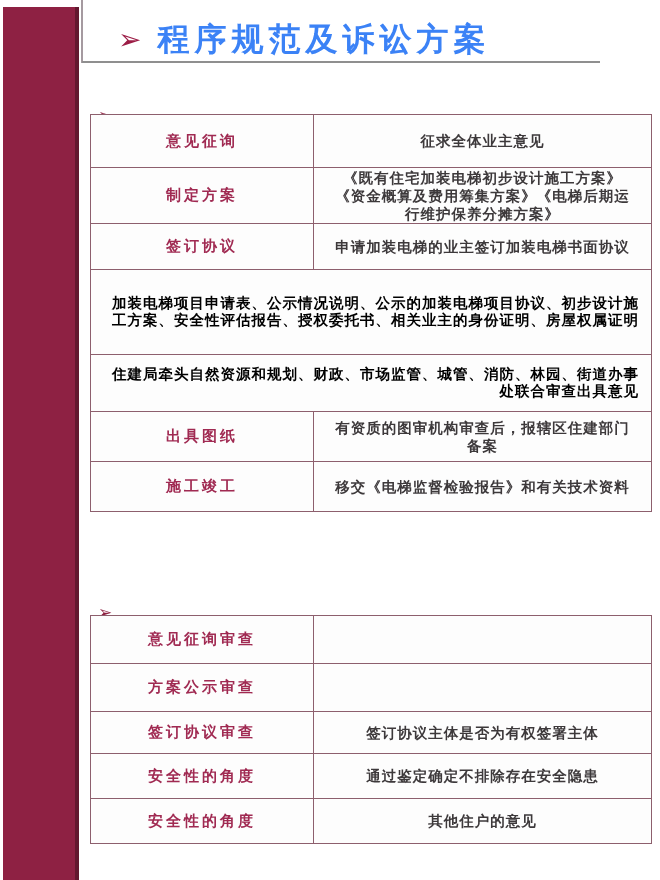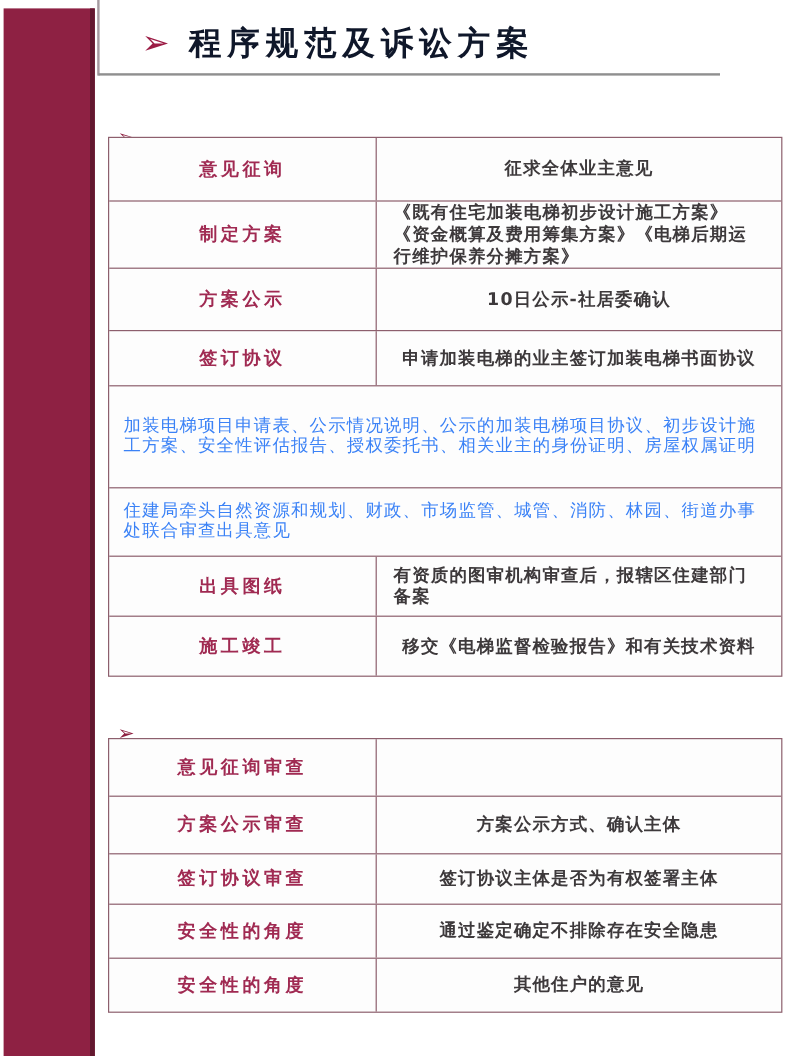--- a/index.html
+++ b/index.html
@@ -35,22 +35,22 @@
     left: 118px; top: 18px;
     display: flex; align-items: center; gap: 16px;
   }
   .title-arrow {
     color: #9c1c45;
     font-size: 28px;
     line-height: 1;
     font-weight: bold;
   }
   .page-title {
-    color: #0f172a;
-    font-size: 27px;
+    color: #3b82f6;
+    font-size: 32px;
     font-weight: bold;
     letter-spacing: 5px;
     white-space: nowrap;
   }
   .title-underline {
     position: absolute;
     left: 82px; top: 61px;
     width: 518px; height: 2px;
     background: #8f8f8f;
   }
@@ -101,34 +101,34 @@
     text-align: center;
     color: #a02a52;
     font-size: 15px;
     font-weight: bold;
     letter-spacing: 3px;
     padding: 2px 6px;
   }
   .cell-content {
     flex: 1 1 auto;
     display: flex; align-items: center; justify-content: center;
-    text-align: left;
+    text-align: center;
     color: #3d393b;
     font-size: 14.5px;
     font-weight: bold;
     letter-spacing: 1px;
     line-height: 18px;
     padding: 2px 14px;
   }
   .cell-stack { flex: 1 1 auto; display: flex; flex-direction: column; padding: 0; }
   .cell-stack .sub-cell {
     display: flex; align-items: center; justify-content: center;
-    text-align: left;
-    color: #3b82f6;
-    font-size: 14.5px; font-weight: normal;
+    text-align: right;
+    color: #000000;
+    font-size: 14.5px; font-weight: bold;
     letter-spacing: 1px; line-height: 17.5px;
     padding: 2px 12px;
   }
   .cell-stack .sub-cell.bottom { border-top: 1px solid #8d5f6d; }
 </style>
 </head>
 <body>
 
 <div class="side-band"></div>
 <div class="title-left-rule"></div>
@@ -145,24 +145,20 @@
 </div>
 
 <div class="proc-table" id="table-1">
   <div class="t-row" style="height:52px">
     <div class="cell-label">意见征询</div>
     <div class="cell-content">征求全体业主意见</div>
   </div>
   <div class="t-row" style="height:56px">
     <div class="cell-label">制定方案</div>
     <div class="cell-content">《既有住宅加装电梯初步设计施工方案》《资金概算及费用筹集方案》《电梯后期运行维护保养分摊方案》</div>
-  </div>
-  <div class="t-row" style="height:52px">
-    <div class="cell-label">方案公示</div>
-    <div class="cell-content">10日公示-社居委确认</div>
   </div>
   <div class="t-row" style="height:46px">
     <div class="cell-label">签订协议</div>
     <div class="cell-content">申请加装电梯的业主签订加装电梯书面协议</div>
   </div>
   <div class="t-row" style="height:142px">
     <div class="cell-stack">
       <div class="sub-cell top" style="height:85px">加装电梯项目申请表、公示情况说明、公示的加装电梯项目协议、初步设计施工方案、安全性评估报告、授权委托书、相关业主的身份证明、房屋权属证明</div>
       <div class="sub-cell bottom" style="height:57px">住建局牵头自然资源和规划、财政、市场监管、城管、消防、林园、街道办事处联合审查出具意见</div>
     </div>
@@ -181,21 +177,20 @@
   <span class="sec-arrow">➢</span>
   <span class="sec-title">诉讼方案</span>
 </div>
 
 <div class="proc-table" id="table-2">
   <div class="t-row" style="height:47px">
     <div class="cell-label">意见征询审查</div>
   </div>
   <div class="t-row" style="height:48px">
     <div class="cell-label">方案公示审查</div>
-    <div class="cell-content">方案公示方式、确认主体</div>
   </div>
   <div class="t-row" style="height:42px">
     <div class="cell-label">签订协议审查</div>
     <div class="cell-content">签订协议主体是否为有权签署主体</div>
   </div>
   <div class="t-row" style="height:45px">
     <div class="cell-label">安全性的角度</div>
     <div class="cell-content">通过鉴定确定不排除存在安全隐患</div>
   </div>
   <div class="t-row" style="height:45px">

